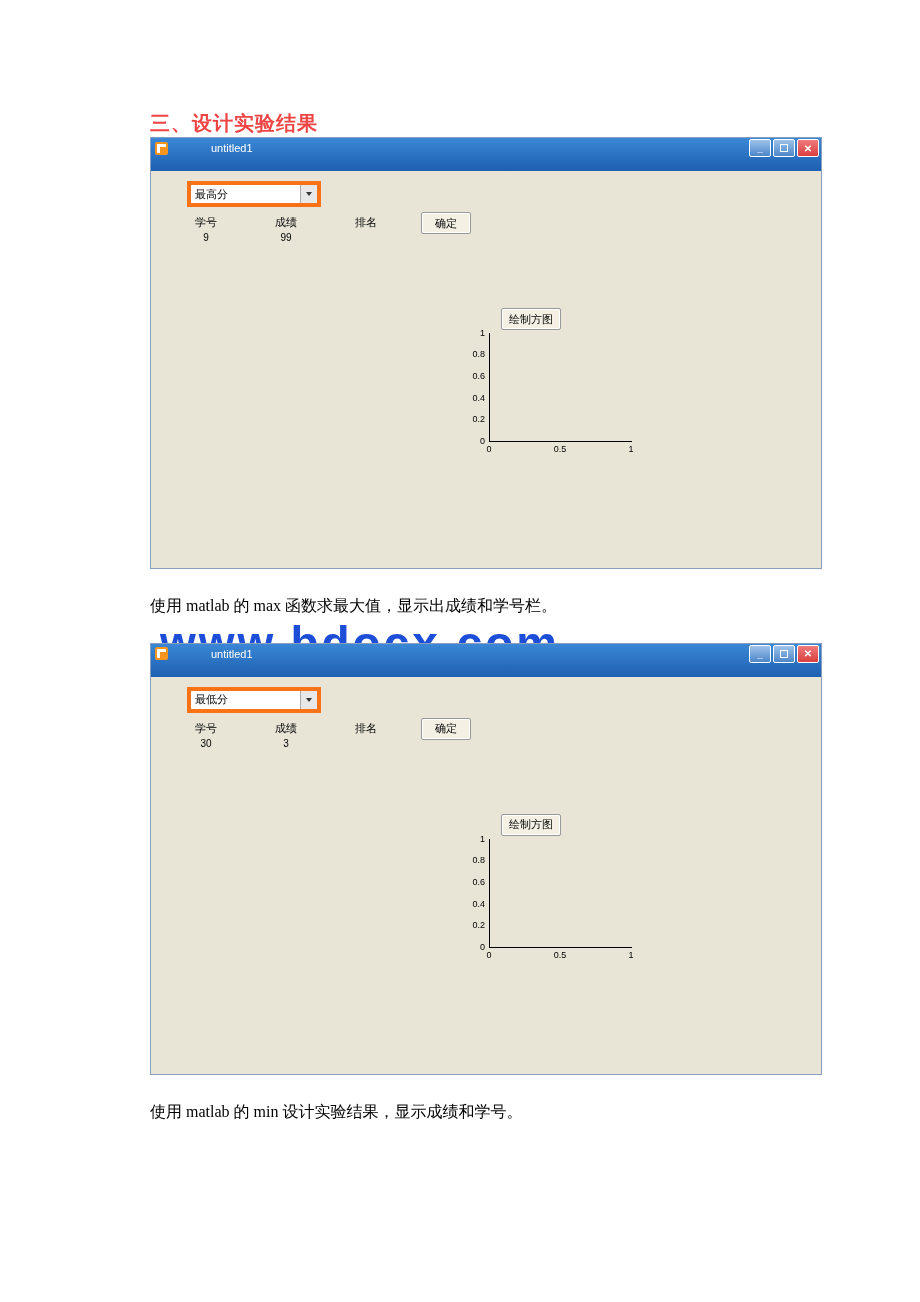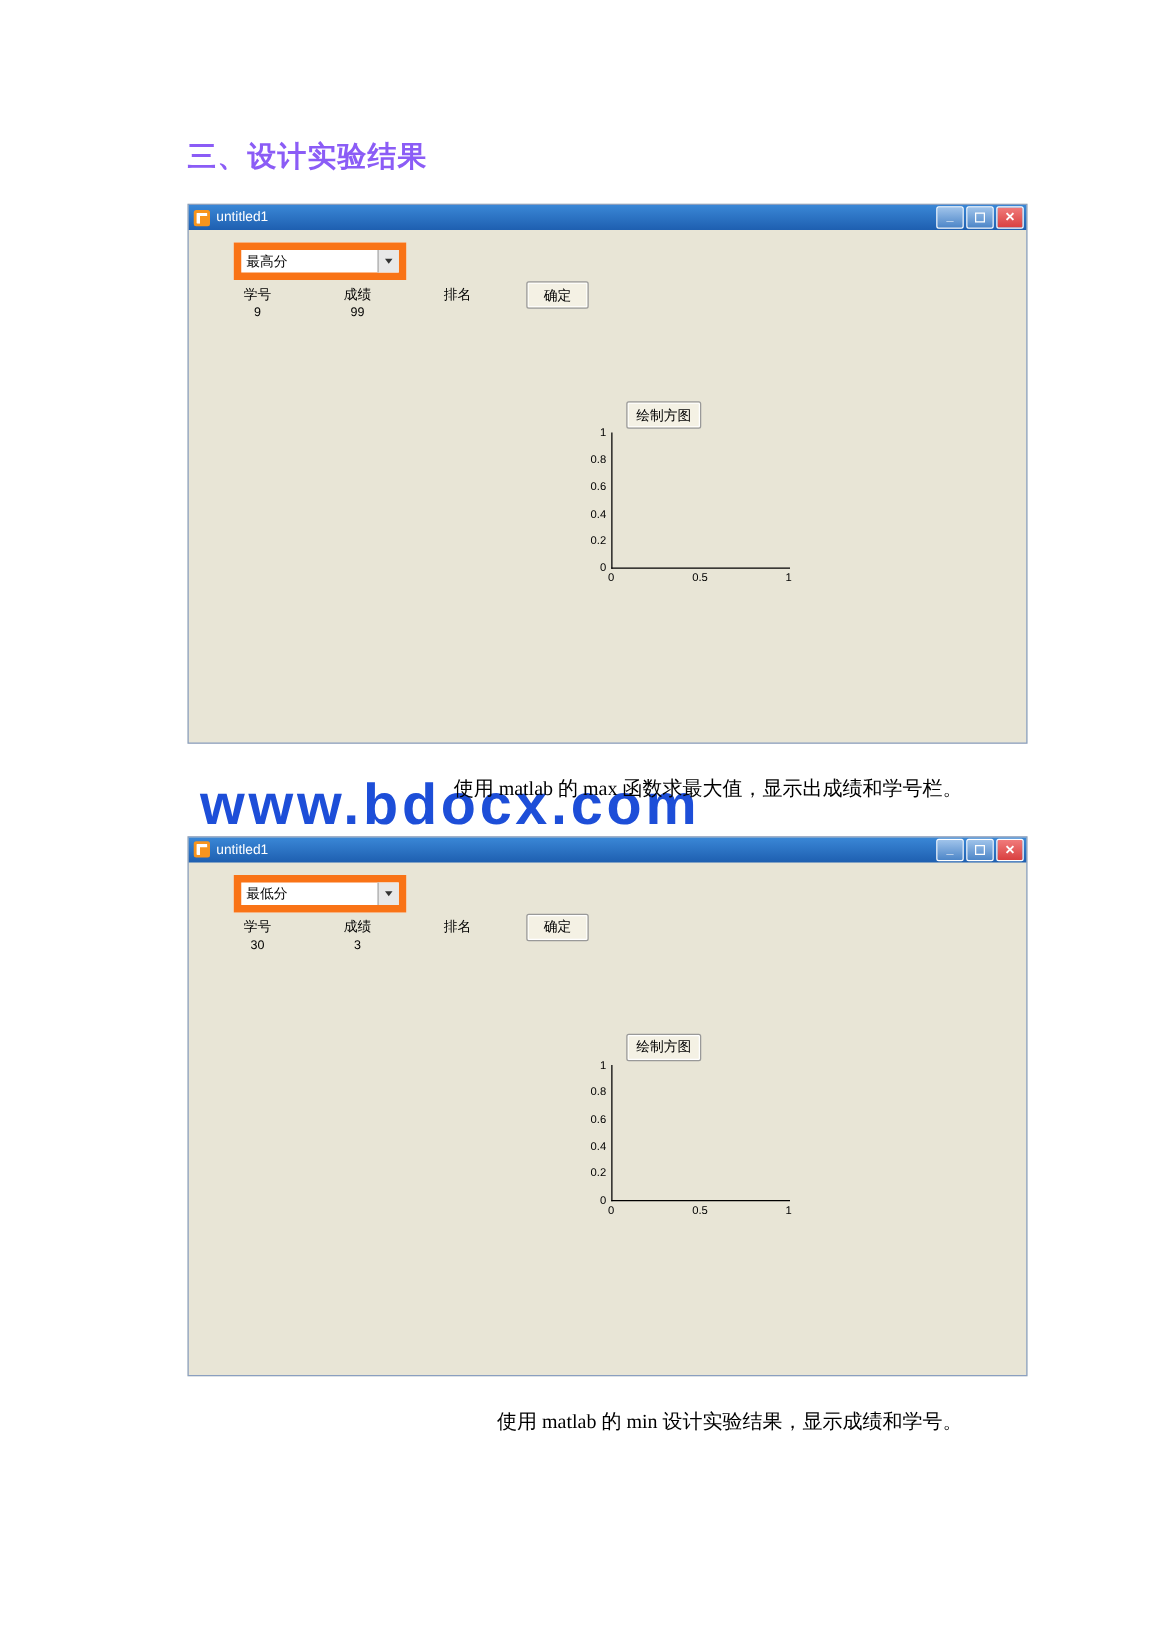--- a/index.html
+++ b/index.html
@@ -7,43 +7,43 @@
     padding: 0;
     background: #ffffff;
     font-family: "SimSun", "宋体", serif;
     width: 920px;
   }
   .page {
     padding: 110px 150px 60px 150px;
     position: relative;
   }
   .section-title {
-    font-size: 23px;
+    font-size: 20px;
     font-weight: bold;
-    margin-bottom: 22px;
-    color: #8b5cf6;
+    color: #ef4444;
     letter-spacing: 1px;
   }
   .app-window {
     width: 670px;
     height: 430px;
     background: #e8e5d6;
     border: 1px solid #8a9fc0;
     margin-bottom: 24px;
     font-family: "Microsoft YaHei", Arial, sans-serif;
     position: relative;
   }
   .titlebar {
     height: 20px;
     background: linear-gradient(#3a87d6, #1e5fb0);
     display: flex;
     align-items: center;
-    padding: 0 2px 0 4px;
+    padding: 0 2px 13px 4px;
     color: #ffffff;
     font-size: 11px;
+    gap: 38px;
   }
   .titlebar .app-icon {
     width: 13px;
     height: 13px;
     background: #f7941d;
     border-radius: 2px;
     margin-right: 5px;
     position: relative;
   }
   .titlebar .app-icon::after{
@@ -83,21 +83,21 @@
     height: calc(100% - 20px);
     color: #000;
   }
   .dropdown {
     position: absolute;
     top: 10px;
     left: 36px;
     width: 122px;
     height: 18px;
     background: #ffffff;
-    border: 6px solid #f97316;
+    border: 4px solid #f97316;
     font-size: 11px;
     display: flex;
     align-items: center;
     padding-left: 4px;
   }
   .dd-arrow {
     position:absolute;
     right:0; top:0;
     width:16px;height:100%;
     background:#e8e8e8;
@@ -168,21 +168,20 @@
     position:absolute;
     top:113px;
     font-size:9px;
     transform:translateX(-50%);
   }
   .caption {
     font-size: 16px;
     color:#000;
     margin: 0 0 24px 0;
     line-height:1.6;
-    text-align:right;
   }
   .watermark{
     position:absolute;
     top:616px;
     left:160px;
     font-size:46px;
     font-weight:bold;
     color:#1d4ed8;
     letter-spacing:3px;
     z-index:0;

